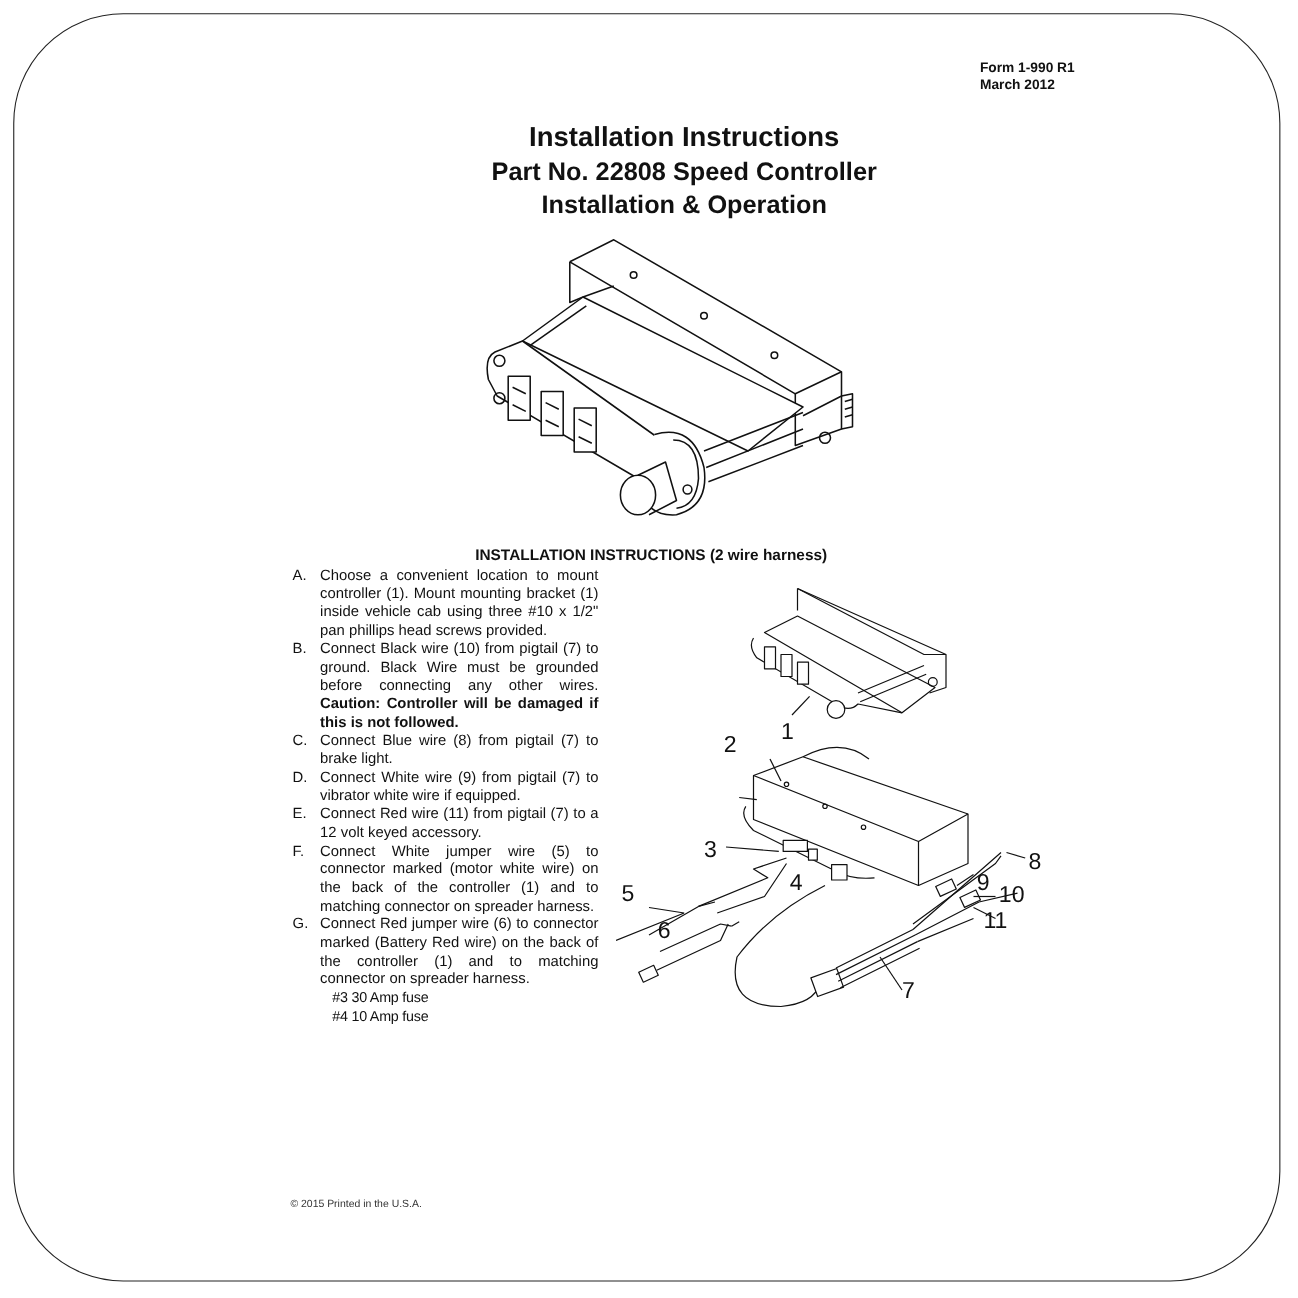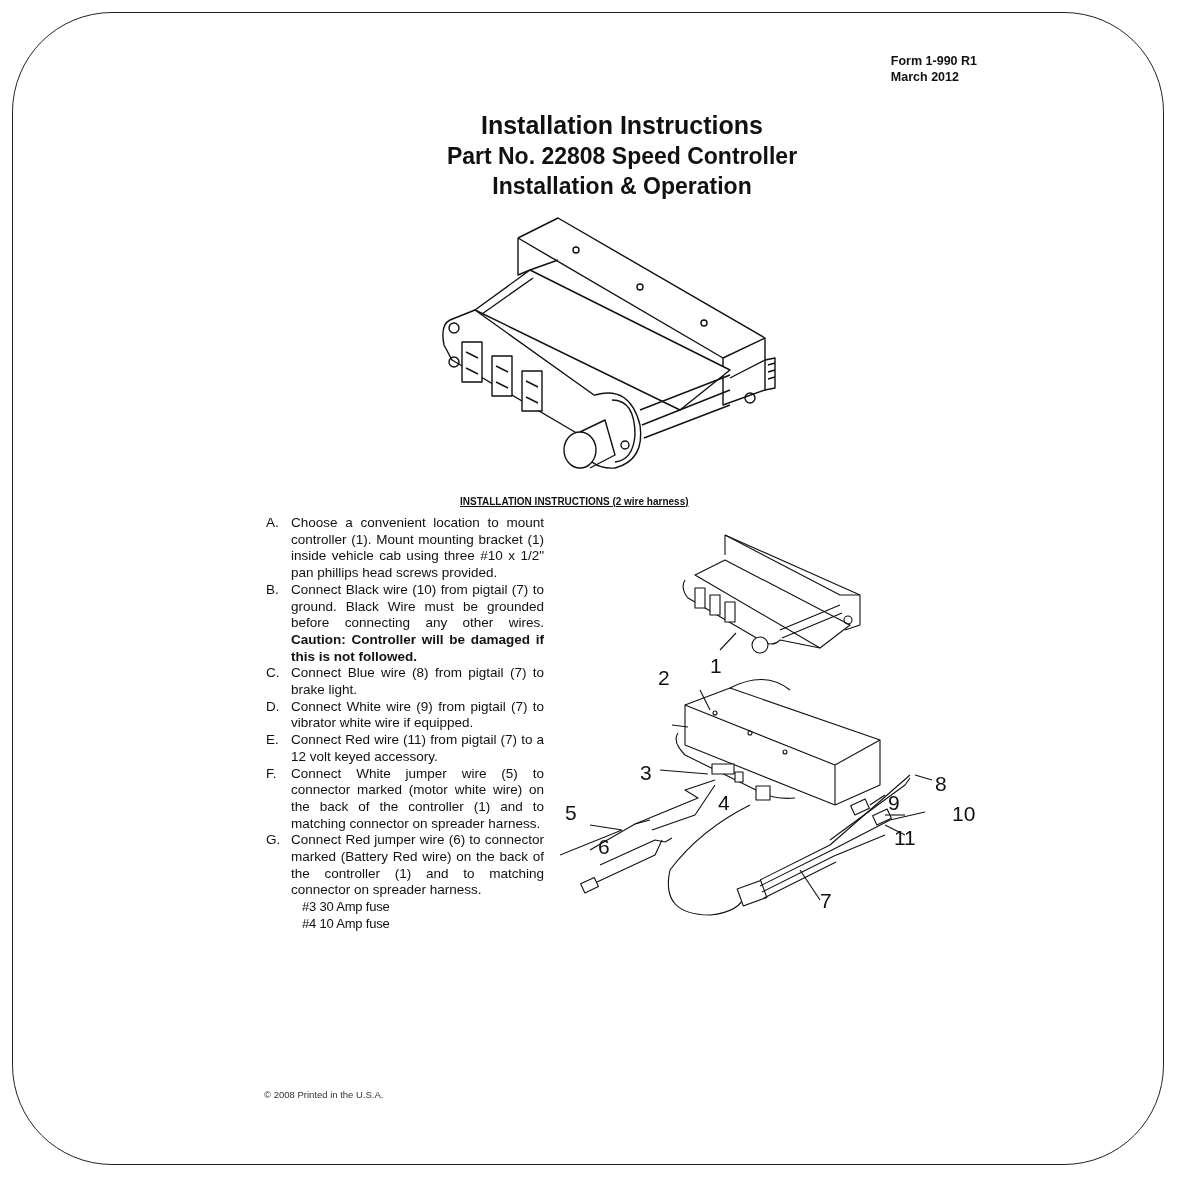--- a/index.html
+++ b/index.html
@@ -3,21 +3,21 @@
   <meta charset="utf-8">
   <style>
     html, body { margin: 0; padding: 0; background: #ffffff; }
     body { width: 1180px; height: 1180px; position: relative; overflow: hidden; font-family: "Liberation Sans", sans-serif; color: #111; }
     .frame { position: absolute; left: 12px; top: 12px; width: 1152px; height: 1153px; border: 1.6px solid #222; border-radius: 100px; box-sizing: border-box; }
     .form-id { position: absolute; right: 203px; top: 53px; text-align: left; font-weight: bold; font-size: 12.5px; line-height: 16px; }
     .titles { position: absolute; left: 0; width: 1244px; top: 110px; text-align: center; font-weight: bold; }
     .titles .t1 { font-size: 25px; line-height: 31px; }
     .titles .t2 { font-size: 23px; line-height: 30px; }
     .hero { position: absolute; left: 430px; top: 210px; width: 360px; height: 270px; }
-    .section-head { position: absolute; left: 460px; top: 496px; font-weight: bold; font-size: 10px; text-decoration: underline; }
+    .section-head { position: absolute; left: 432px; top: 496px; font-weight: bold; font-size: 14px; }
     .steps { position: absolute; left: 266px; top: 515px; width: 278px; font-size: 13.5px; line-height: 16.7px; }
     .step { display: flex; }
     .step .lt { width: 25px; flex: none; }
     .step .tx { flex: 1; text-align: justify; }
     .step .tx b { font-weight: bold; }
     .fuse { font-size: 13px; line-height: 16.7px; letter-spacing: -0.2px; margin-left: 36px; }
     .diagram { position: absolute; left: 560px; top: 530px; width: 420px; height: 400px; }
     .callout { position: absolute; font-size: 21px; line-height: 22px; }
     .copyright { position: absolute; left: 264px; top: 1089px; font-size: 9.5px; color: #333; }
   </style>
@@ -161,17 +161,17 @@
   </svg>
   <div class="callout" style="left:150px;top:125px;">1</div>
   <div class="callout" style="left:98px;top:137px;">2</div>
   <div class="callout" style="left:80px;top:232px;">3</div>
   <div class="callout" style="left:158px;top:262px;">4</div>
   <div class="callout" style="left:5px;top:272px;">5</div>
   <div class="callout" style="left:38px;top:306px;">6</div>
   <div class="callout" style="left:260px;top:360px;">7</div>
   <div class="callout" style="left:375px;top:243px;">8</div>
   <div class="callout" style="left:328px;top:262px;">9</div>
-  <div class="callout" style="left:348px;top:273px;margin-left:44px;">10</div>
+  <div class="callout" style="left:348px;top:273px;">10</div>
   <div class="callout" style="left:334px;top:297px;">11</div>
 </div>
 
-<div class="copyright">© 2008 Printed in the U.S.A.</div>
+<div class="copyright">© 2015 Printed in the U.S.A.</div>
 
 </body></html>

